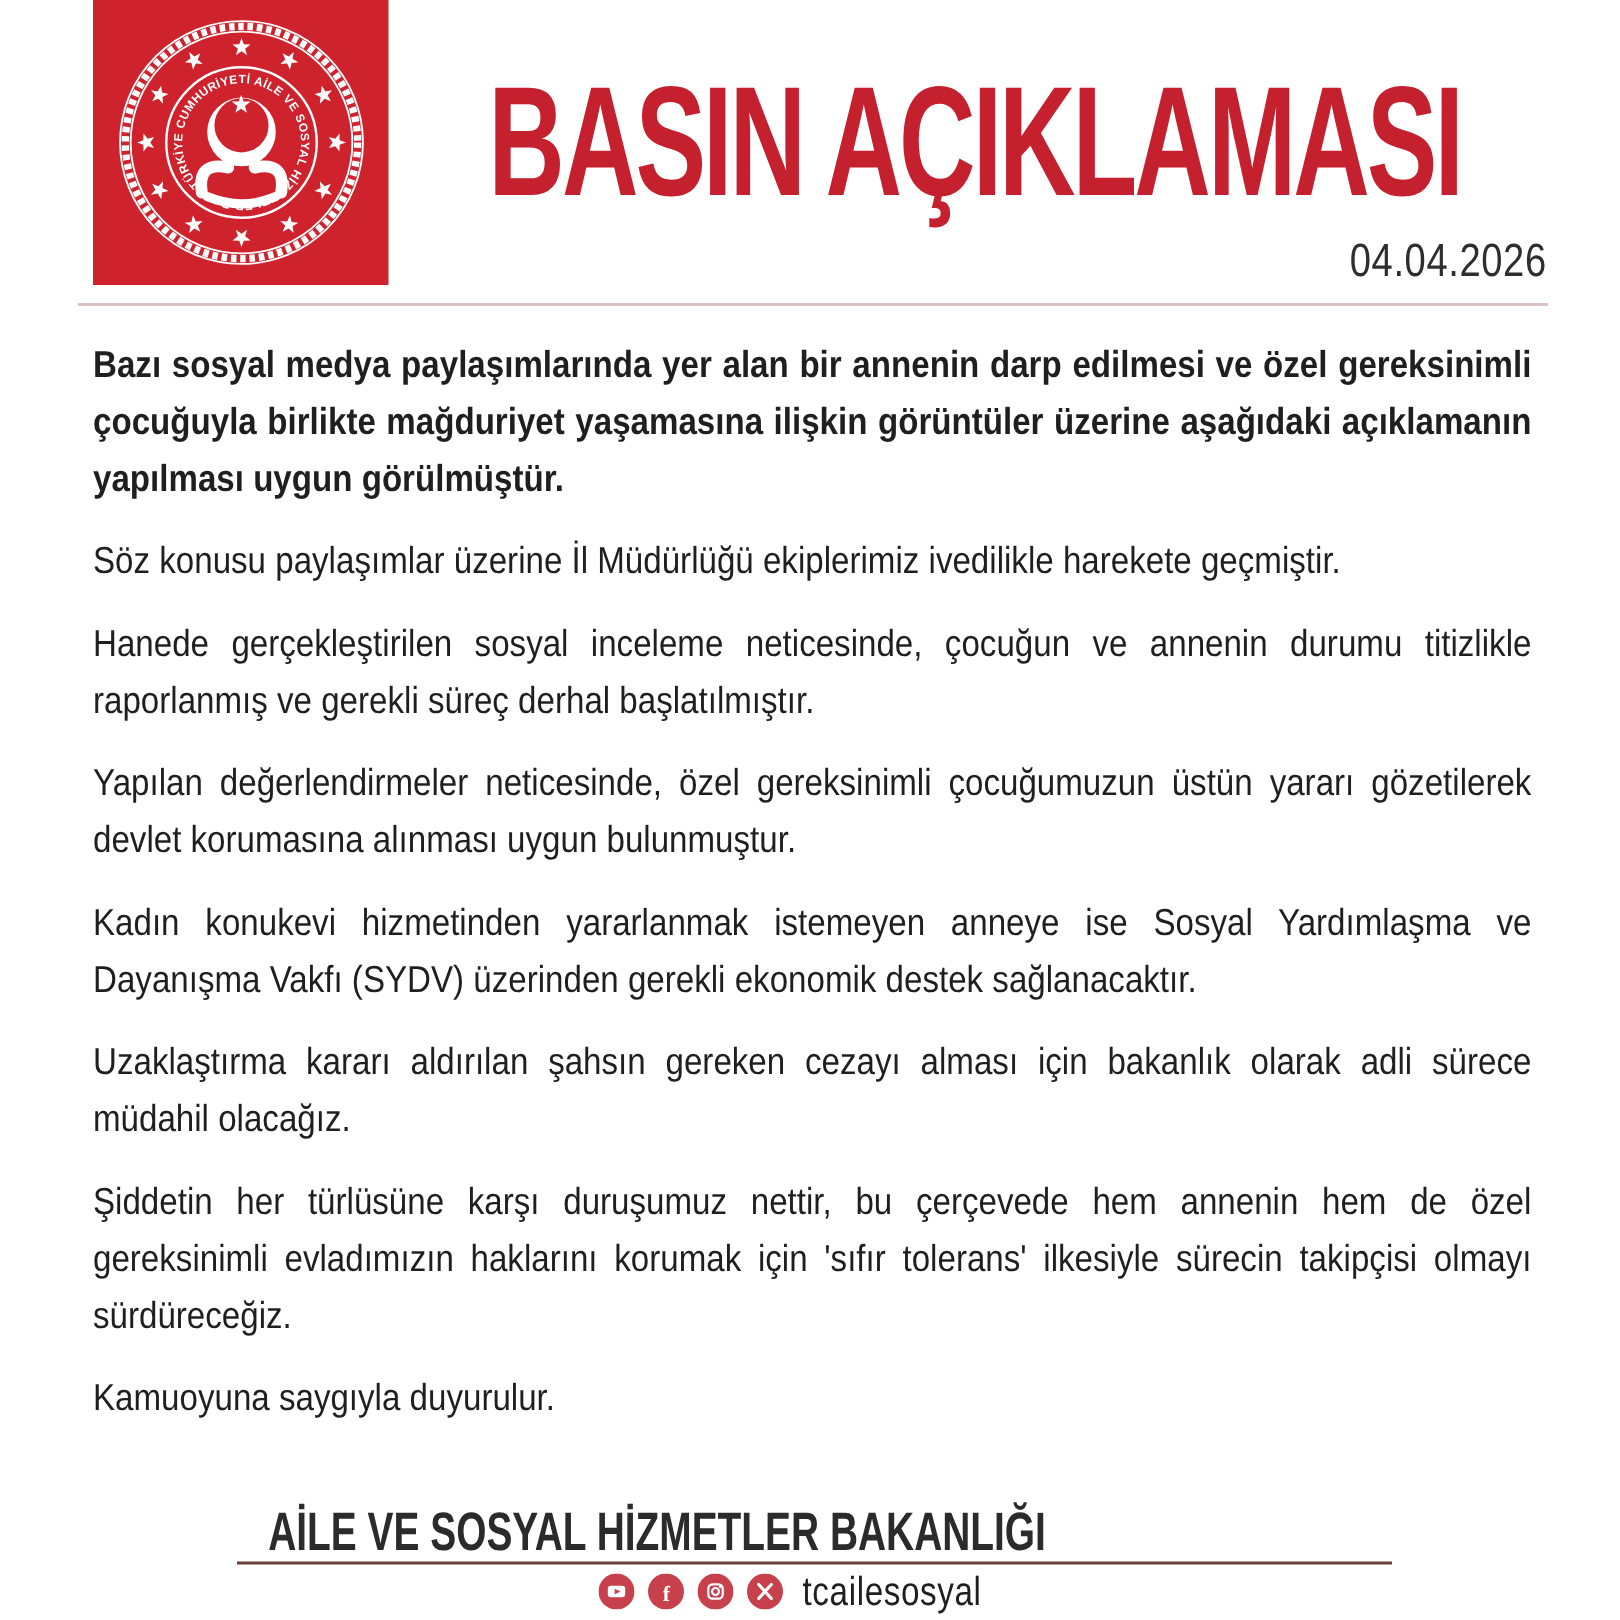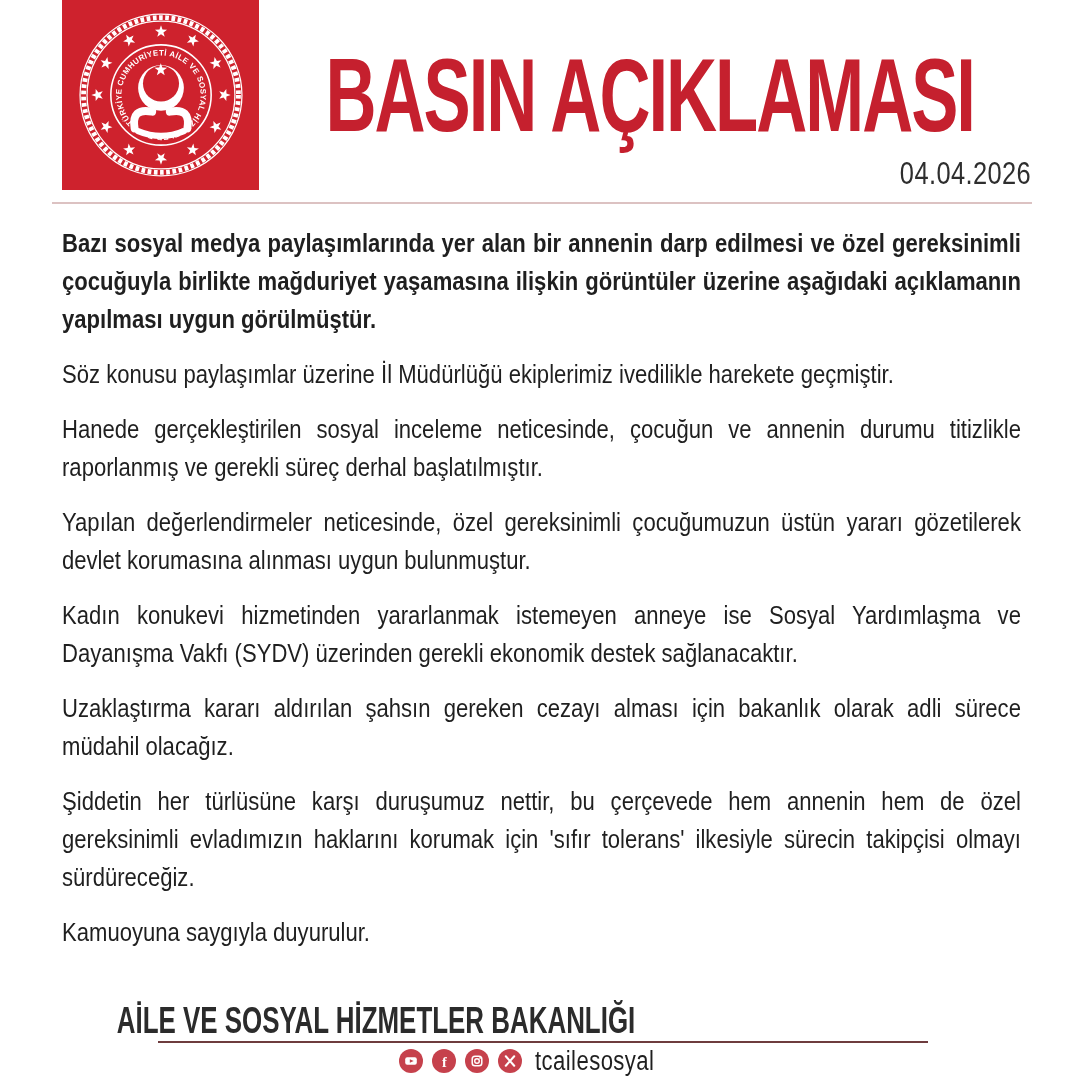--- a/index.html
+++ b/index.html
@@ -53,21 +53,21 @@
   .body-wrap p {
     font-size:25px; line-height:38px;
     margin:0 0 17px 0;
     text-align:justify;
     color:var(--text_color);
   }
   .body-wrap p.lead { font-weight:700; }
   
   .ministry-row {
     position:absolute; left:0; top:1000px; width:876px;
-    display:flex; justify-content:flex-start;margin-left:16px;
+    display:flex; justify-content:center;
   }
   .ministry-name {
     display:inline-block;
     transform:scaleX(.72); transform-origin:center;
     font-size:36px; font-weight:700; letter-spacing:0;
     color:var(--footer_text);
     white-space:nowrap;
   }
   .footer-divider {
     position:absolute; left:158px; top:1041px; width:770px; height:2px;

